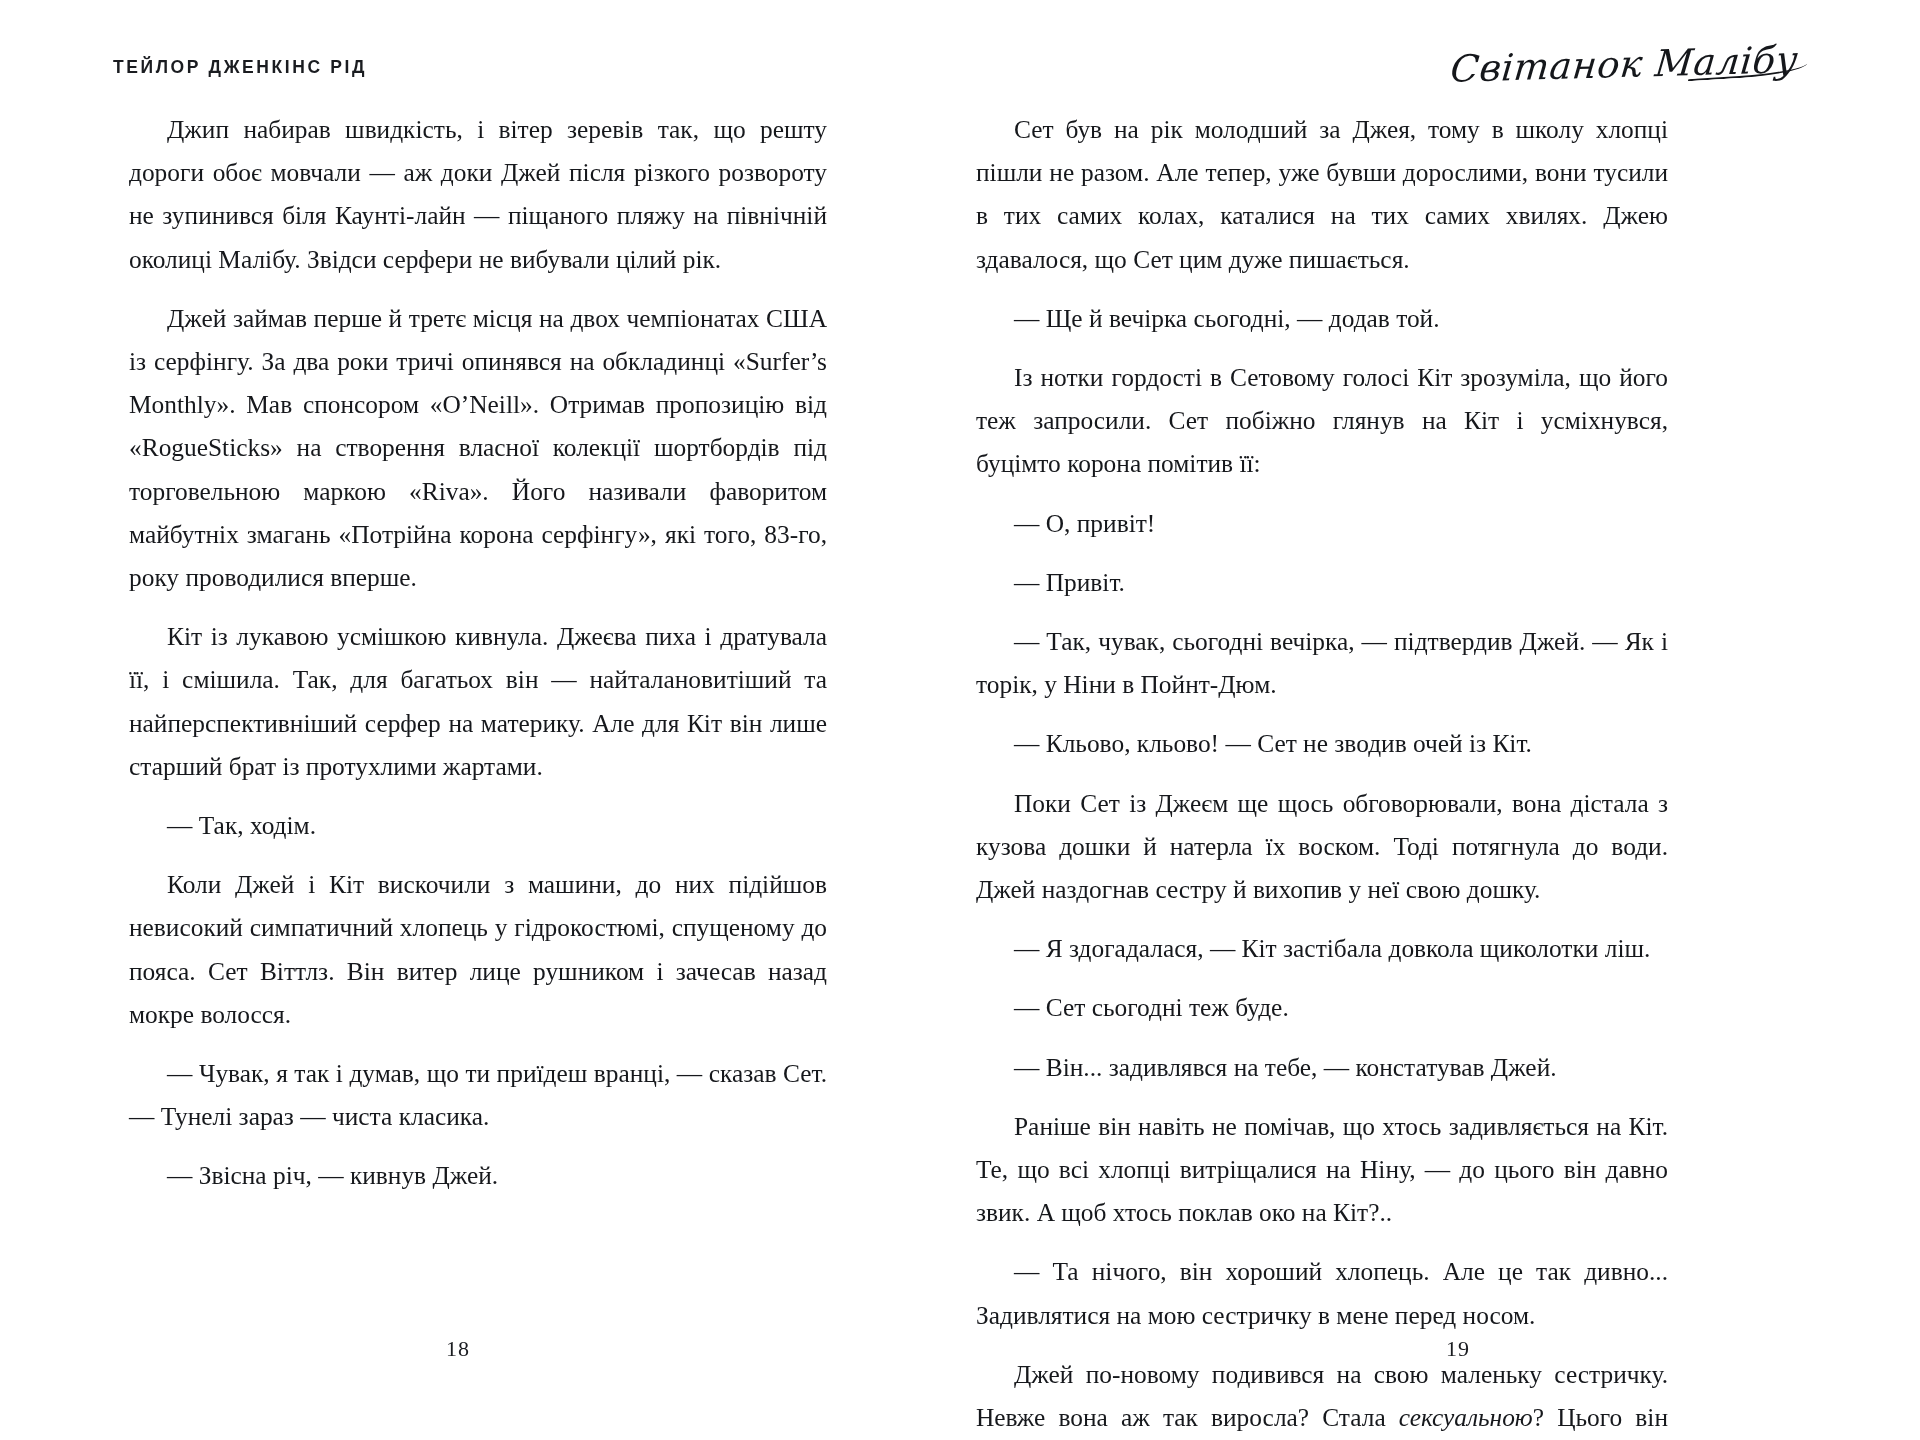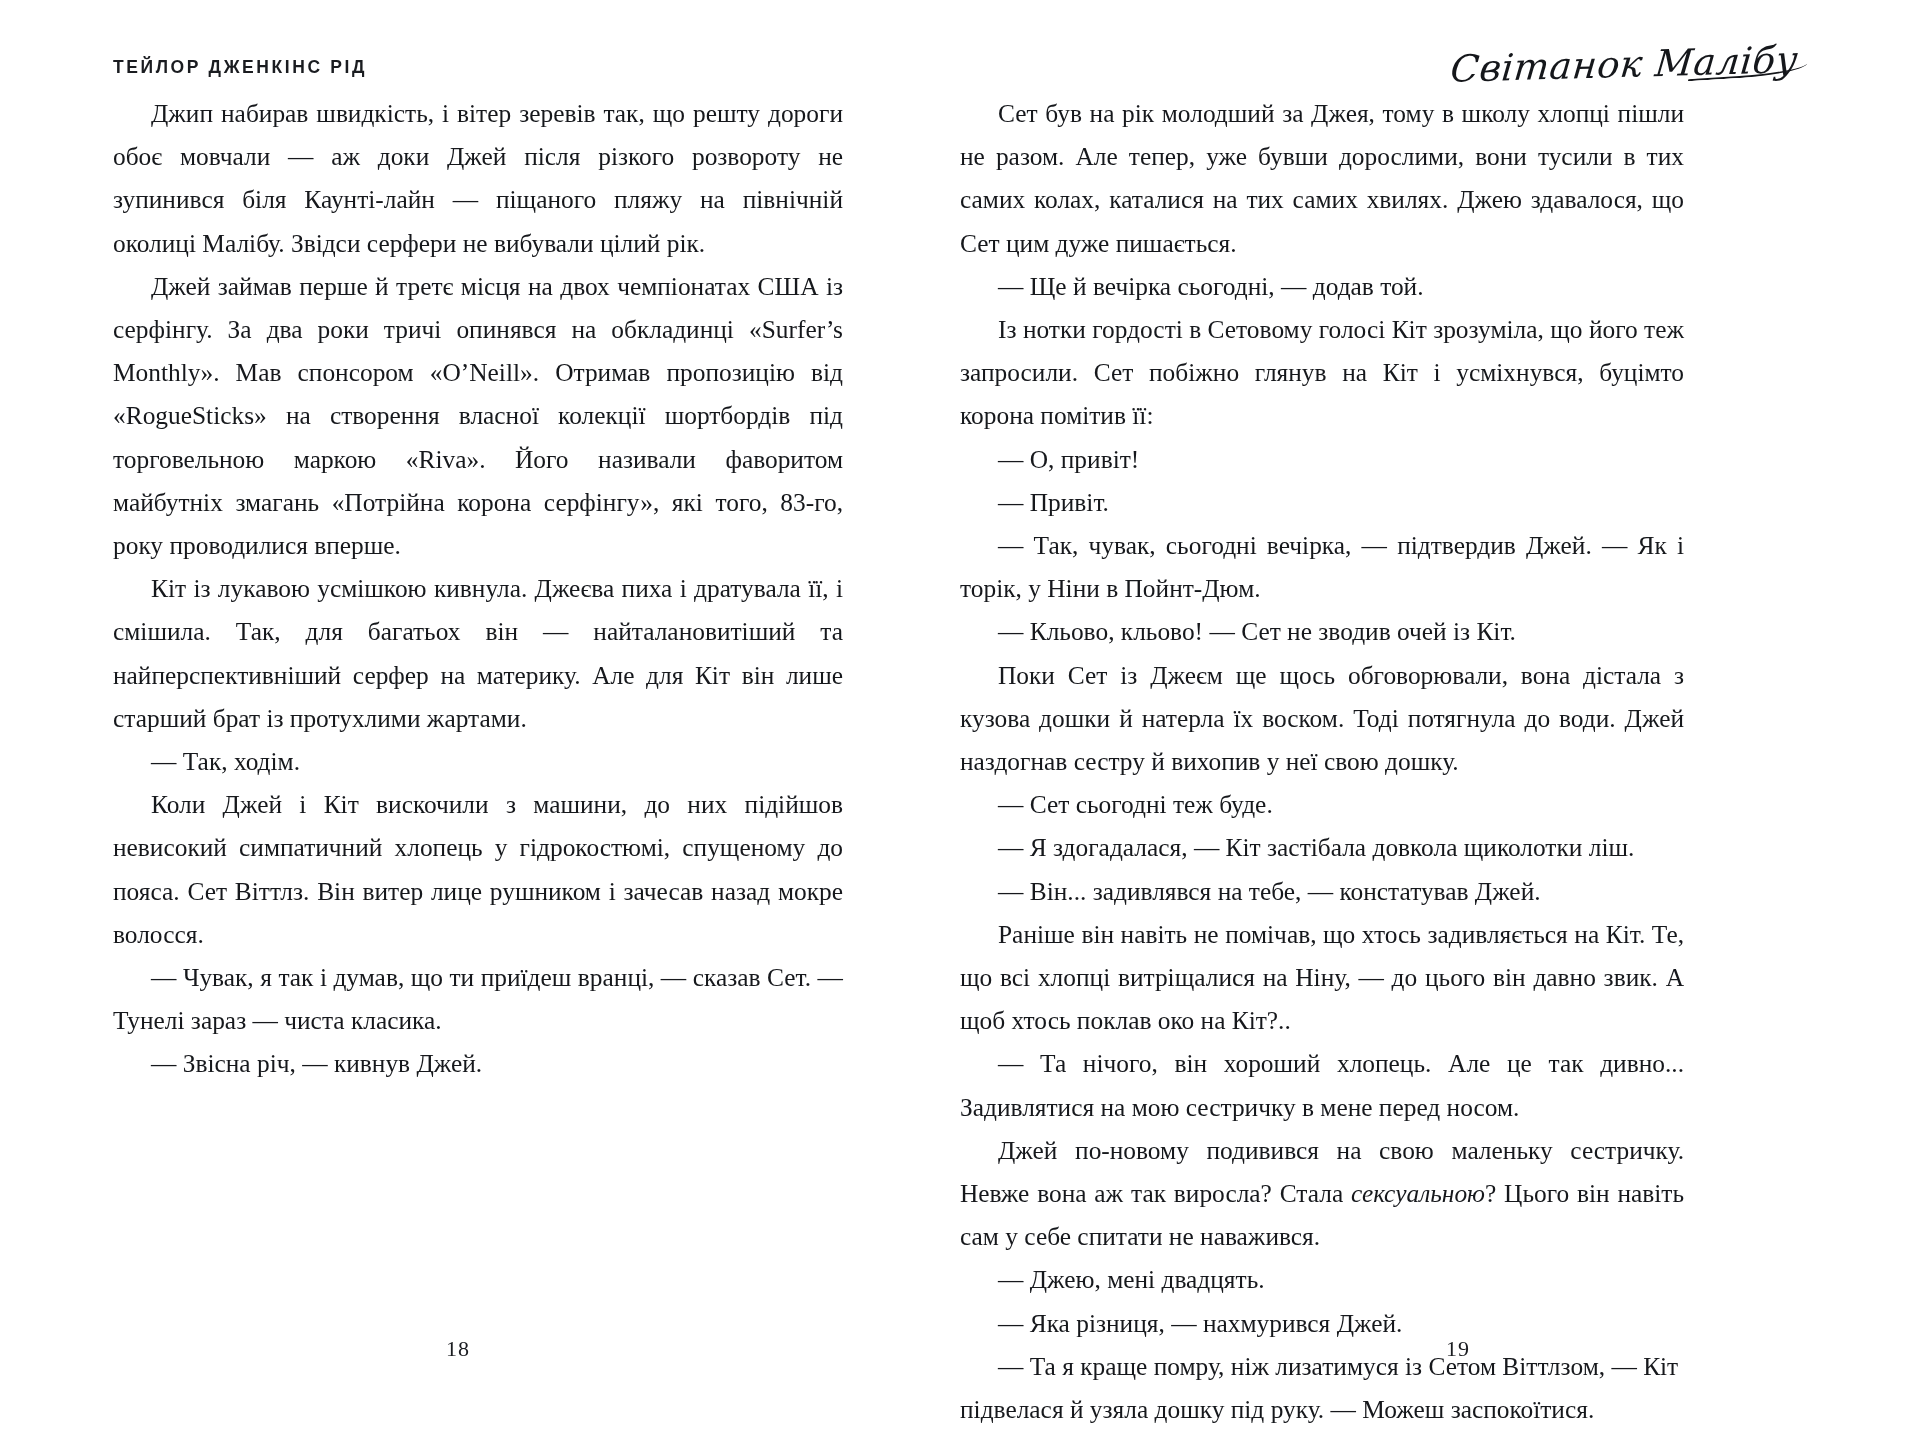--- a/index.html
+++ b/index.html
@@ -88,21 +88,21 @@
     text-align: justify;
     text-justify: inter-word;
     font-size: 25.4px;
     line-height: 43.2px;
     hyphens: manual;
   }
   .page-left .column { width: 730px; }
   .page-right .column { width: 724px; margin-left: 0; }
 
   .column p {
-    margin: 0;
+    margin: 16px;
     text-indent: 38px;
   }
   .column p.dialogue {
     text-indent: 38px;
   }
   .column p:last-child {
     text-align: left;
   }
 
   em.italic {
@@ -155,22 +155,22 @@
 
     <div class="column" id="right-column">
         <p>Сет був на рік молодший за Джея, тому в школу хлопці пішли не разом. Але тепер, уже бувши дорослими, вони тусили в тих самих колах, каталися на тих самих хвилях. Джею здавалося, що Сет цим дуже пишається.</p>
         <p class="dialogue">— Ще й вечірка сьогодні, — додав той.</p>
         <p>Із нотки гордості в Сетовому голосі Кіт зрозуміла, що його теж запросили. Сет побіжно глянув на Кіт і усміхнувся, буцімто корона помітив її:</p>
         <p class="dialogue">— О, привіт!</p>
         <p class="dialogue">— Привіт.</p>
         <p class="dialogue">— Так, чувак, сьогодні вечірка, — підтвердив Джей. — Як і торік, у Ніни в Пойнт-Дюм.</p>
         <p class="dialogue">— Кльово, кльово! — Сет не зводив очей із Кіт.</p>
         <p>Поки Сет із Джеєм ще щось обговорювали, вона дістала з кузова дошки й натерла їх воском. Тоді потягнула до води. Джей наздогнав сестру й вихопив у неї свою дошку.</p>
+        <p class="dialogue">— Я здогадалася, — Кіт застібала довкола щиколотки ліш.</p>
         <p class="dialogue">— Сет сьогодні теж буде.</p>
-        <p class="dialogue">— Я здогадалася, — Кіт застібала довкола щиколотки ліш.</p>
         <p class="dialogue">— Він... задивлявся на тебе, — констатував Джей.</p>
         <p>Раніше він навіть не помічав, що хтось задивляється на Кіт. Те, що всі хлопці витріщалися на Ніну, — до цього він давно звик. А щоб хтось поклав око на Кіт?..</p>
         <p class="dialogue">— Та нічого, він хороший хлопець. Але це так дивно... Задивлятися на мою сестричку в мене перед носом.</p>
         <p>Джей по-новому подивився на свою маленьку сестричку. Невже вона аж так виросла? Стала <em class="italic">сексуальною</em>? Цього він навіть сам у себе спитати не наважився.</p>
         <p class="dialogue">— Джею, мені двадцять.</p>
         <p class="dialogue">— Яка різниця, — нахмурився Джей.</p>
         <p class="dialogue">— Та я краще помру, ніж лизатимуся із Сетом Віттлзом, — Кіт підвелася й узяла дошку під руку. — Можеш заспокоїтися.</p>
       </div>
 
     <div class="folio">19</div>

